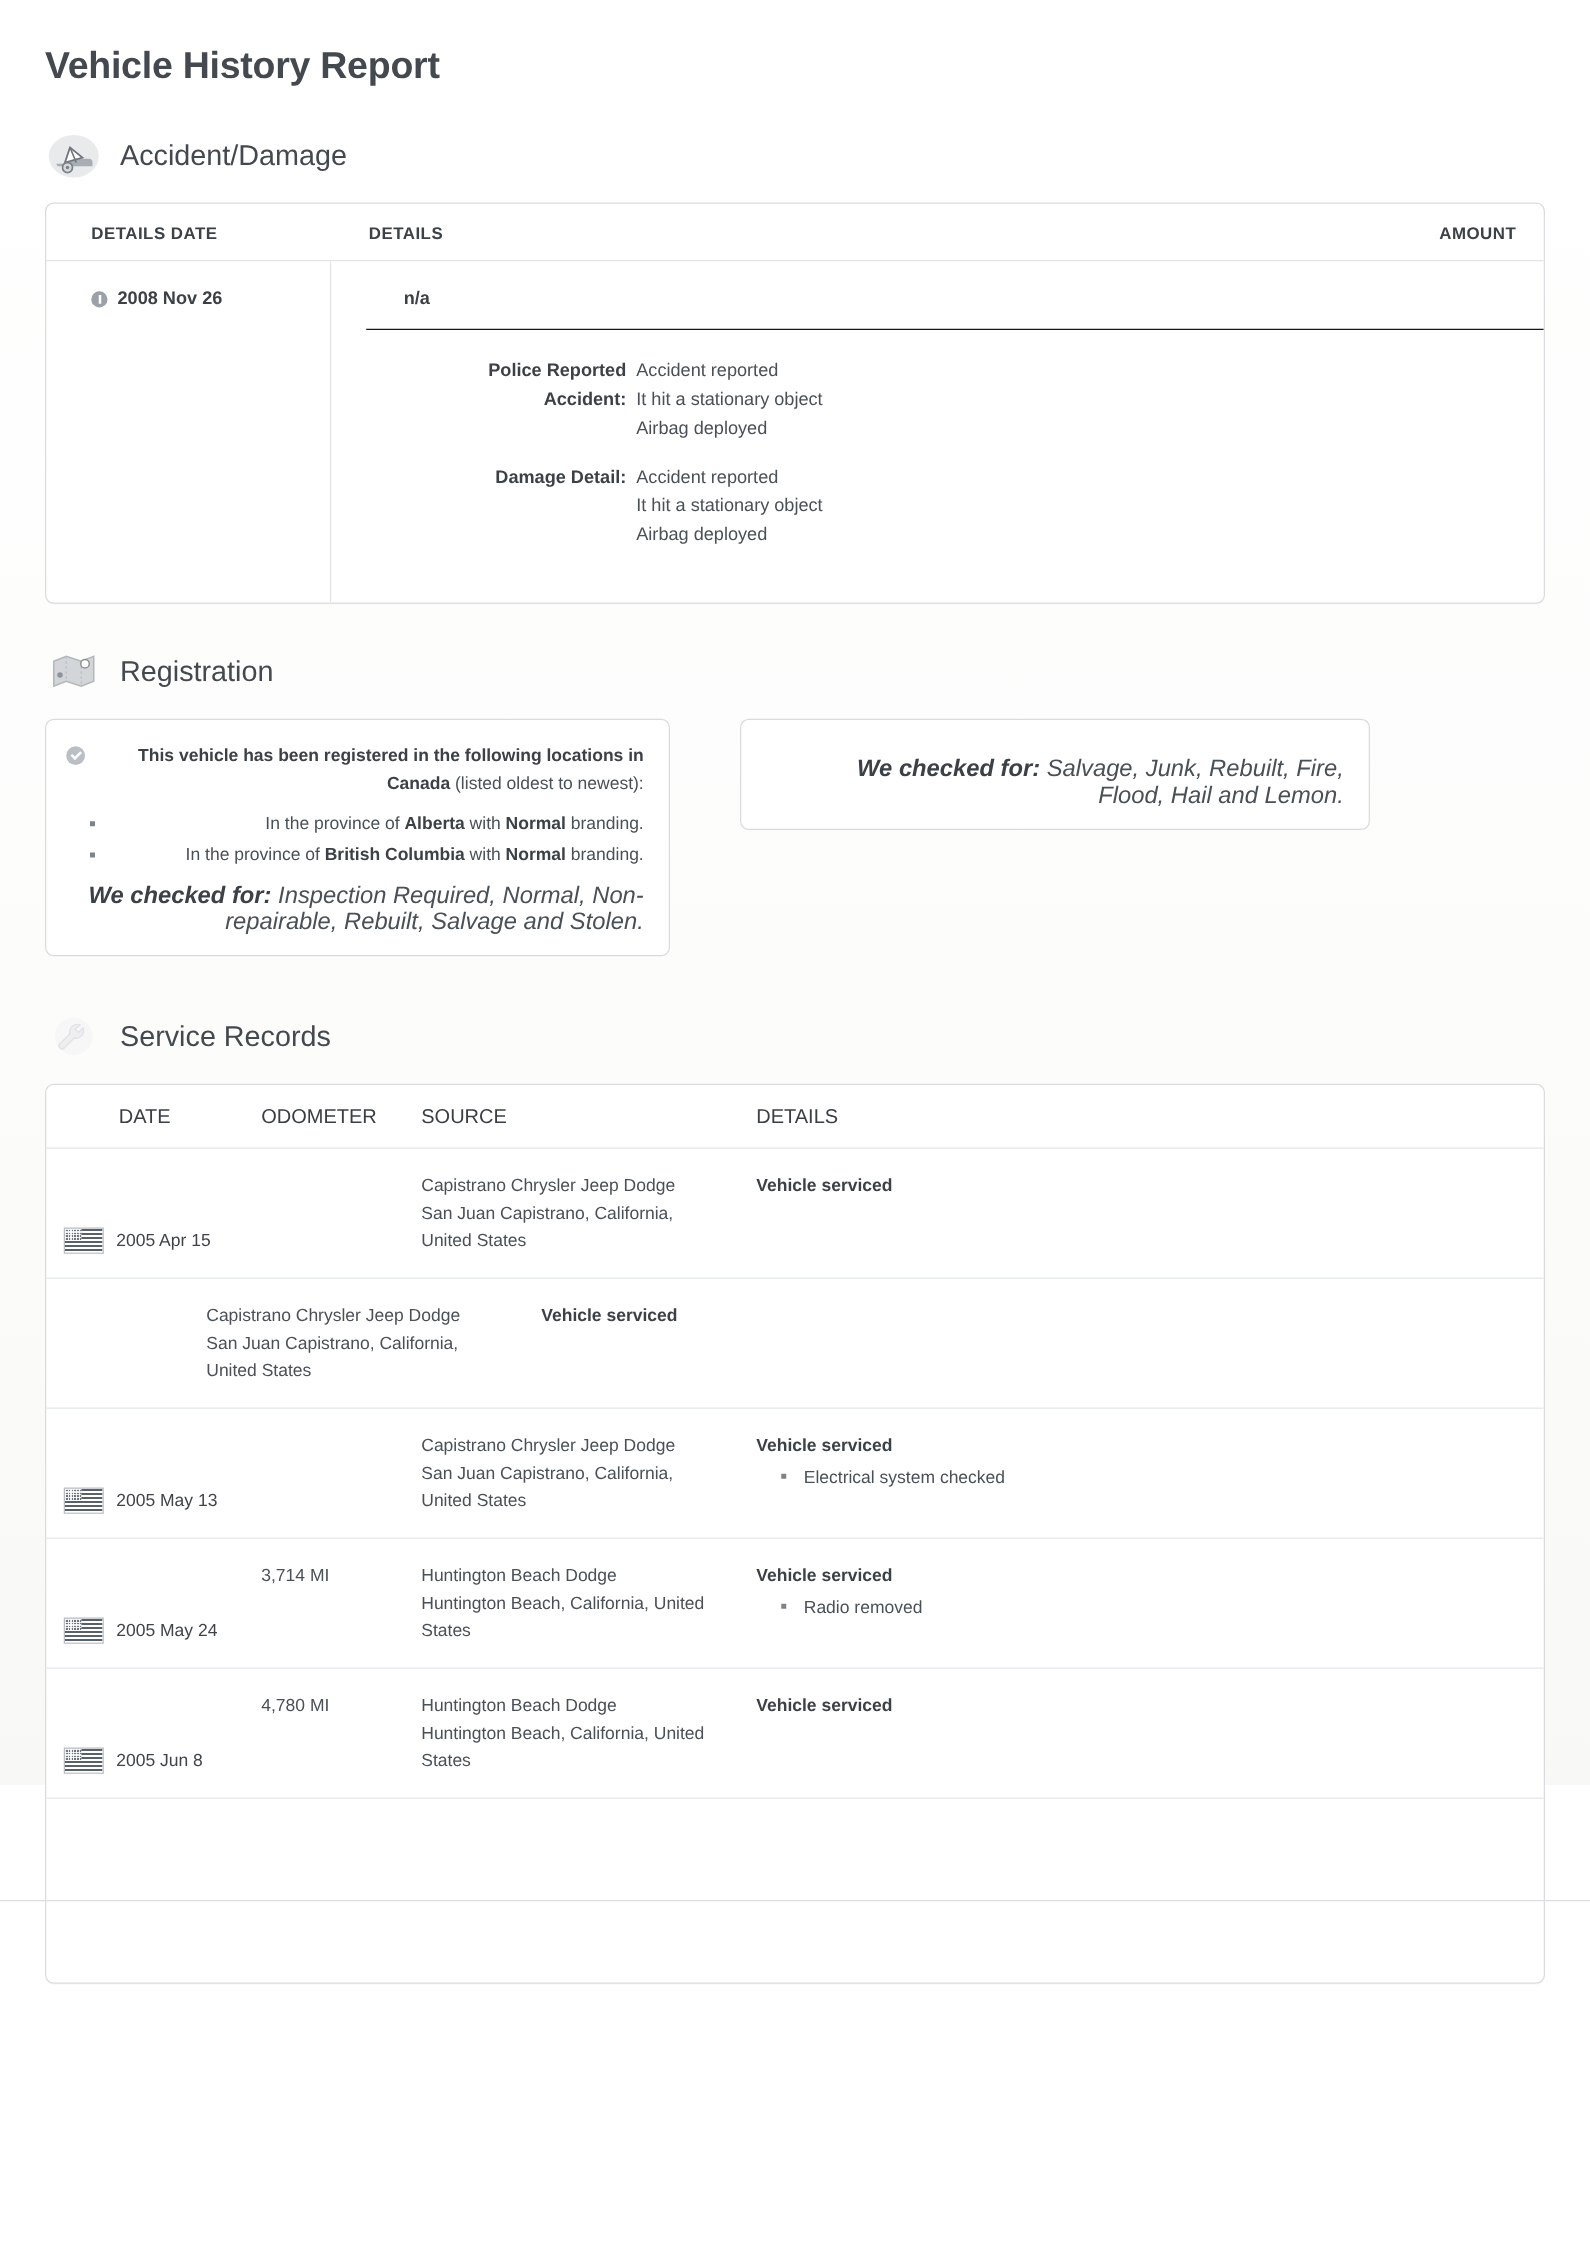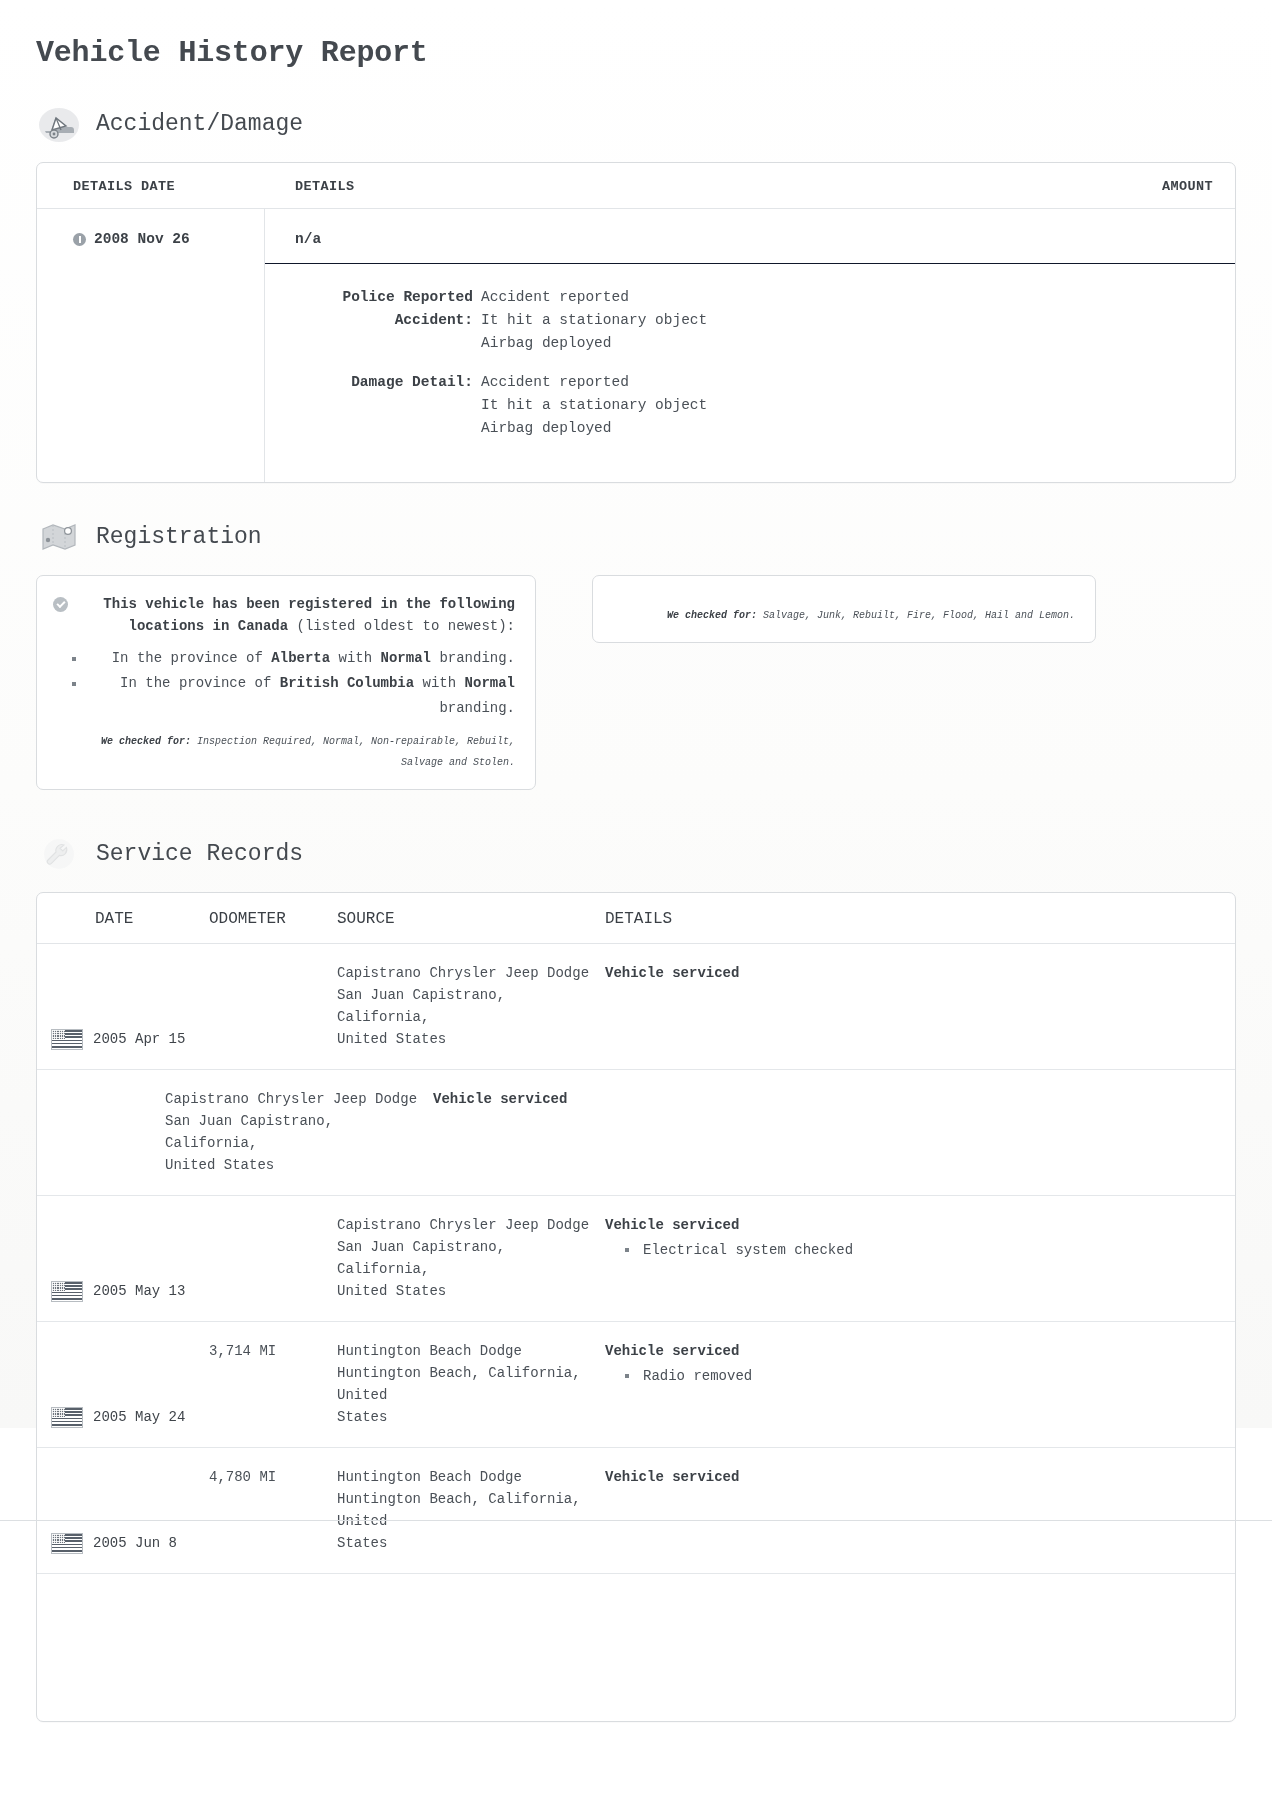--- a/index.html
+++ b/index.html
@@ -15,21 +15,20 @@
     position: relative;
     overflow: hidden;
   }
   .page {
     position: relative;
     width: 1272px;
     height: 1428px;
     background: #a3a3a3;
     padding: 0;
     box-sizing: border-box;
-    font-family: Liberation Mono, monospace;
   }
   
   .scan-tint {
     position: absolute;
     inset: 0;
     background: linear-gradient(180deg, #ffffff 0%, #fcfcfb 55%, #f8f8f7 100%);
     pointer-events: none;
   }
   .content {
     position: relative;
@@ -82,21 +81,21 @@
     font-weight: bold;
     color: #3c4147;
     letter-spacing: 0.4px;
   }
 
   
   .acc-col-date   { width: 228px; padding-left: 36px; box-sizing: border-box; }
   .acc-col-det    { flex: 1; padding-left: 30px; box-sizing: border-box; }
   .acc-col-amt    { width: 170px; text-align: right; padding-right: 22px; box-sizing: border-box; }
 
-  .acc-body { display: flex; min-height: 212px; }
+  .acc-body { display: flex; min-height: 212px; gap: 28px; }
   .acc-left {
     width: 228px;
     box-sizing: border-box;
     padding: 22px 0 0 36px;
     border-right: 1px solid #e2e5e8;
   }
   .acc-right { flex: 1; }
   .acc-na {
     padding: 22px 0 16px 30px;
     font-size: 14.5px;
@@ -196,21 +195,21 @@
   .reg-list li::before {
     content: "";
     position: absolute;
     left: -19px; top: 11px;
     width: 4px; height: 4px;
     background: #7c838a;
   }
   .reg-list b { color: #3c4147; }
   .checked-for {
     font-style: italic;
-    font-size: 10px;
+    font-size: 19px;
     line-height: 21px;
     color: #4a5057;
     margin-top: 9px;
   }
   .checked-for .cf-label { font-weight: bold; font-style: italic; color: #3c4147; }
   .reg-panel.right .checked-for { margin-top: 12px; padding-left: 24px; }
   .reg-panel.right .reg-head { margin-bottom: 0; }
 
   
   .svc-head-row { display: flex; padding: 17px 0 15px 0; border-bottom: 1px solid #e2e5e8; }

